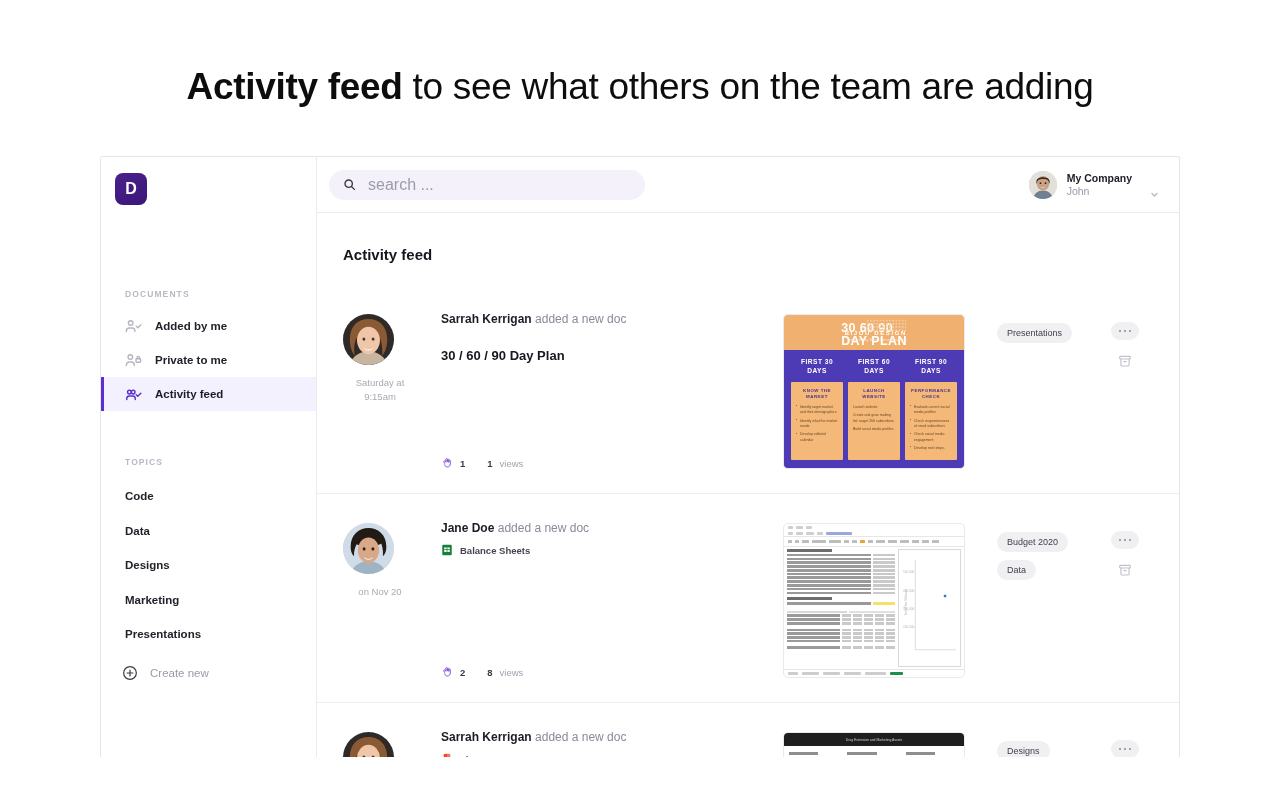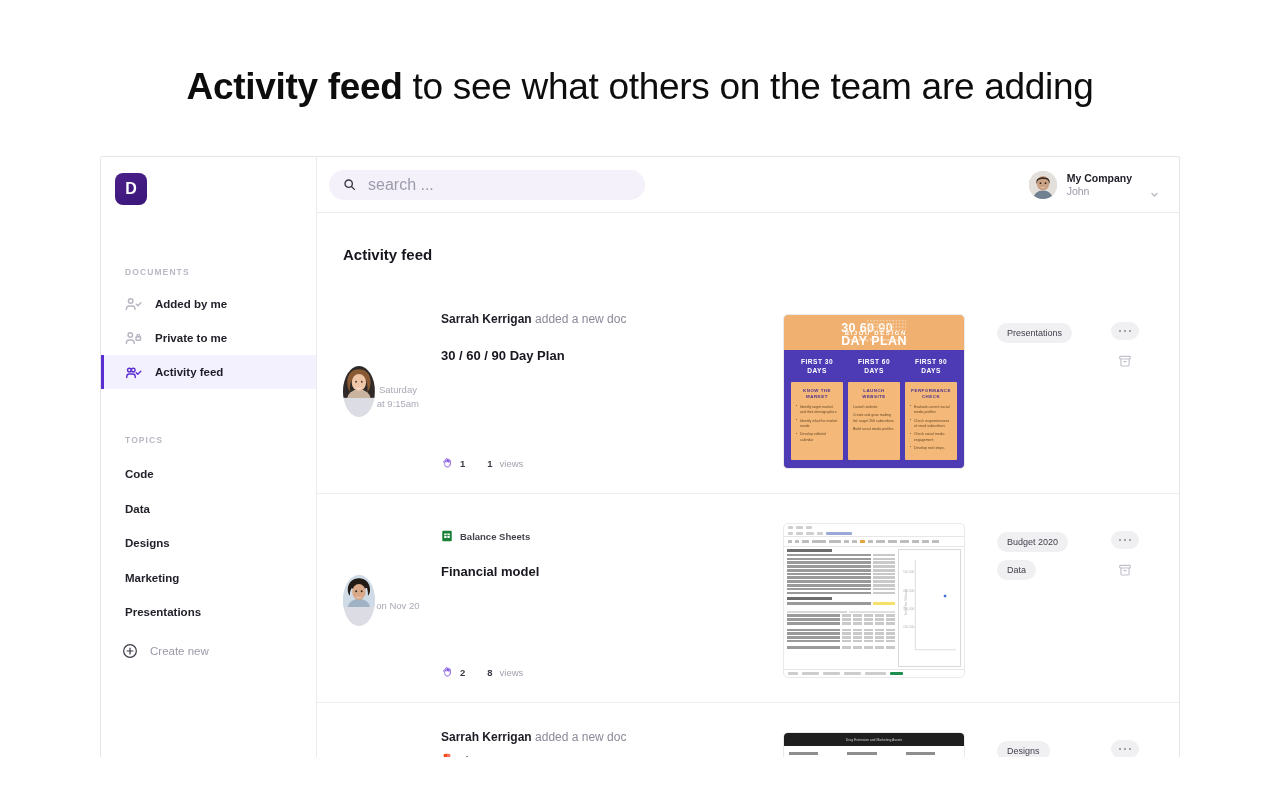--- a/index.html
+++ b/index.html
@@ -53,21 +53,21 @@
     color: #fff;
     font-size: 16px; font-weight: 700;
     display: flex; align-items: center; justify-content: center;
   }
   .section-label {
     font-size: 8.5px;
     letter-spacing: 1.1px;
     font-weight: 700;
     color: #b9b9c4;
     padding-left: 24px;
-    margin-top: 62px;
+    margin-top: 84px;
     margin-bottom: 10px;
     text-transform: uppercase;
   }
   .section-label.topics { margin-top: 46px; margin-bottom: 12px; }
   .nav-item {
     height: 34px;
     display: flex;
     align-items: center;
     padding-left: 24px;
     gap: 13px;
@@ -160,21 +160,21 @@
   .feed-item {
     display: flex;
     padding: 27px 26px 24px 26px;
     border-top: 1px solid #eeeef2;
     min-height: 204px;
   }
   .feed-item:first-child { border-top: none; }
 
   .col-avatar {
     width: 78px; flex: 0 0 78px;
-    display: flex; flex-direction: row; align-items: center;
+    display: flex; flex-direction: column; align-items: flex-start;
     padding-top: 2px;
   }
   .avatar-52 {
     width: 51px; height: 51px; border-radius: 50%;
     overflow: hidden; background: #dcdce4;
   }
   .time-text {
     margin-top: 11px;
     font-size: 9.5px; color: #a9a9b6;
     text-align: center; line-height: 1.45;
@@ -514,30 +514,33 @@
                 <ellipse cx="30" cy="32" rx="12.5" ry="15" fill="#d9a888"></ellipse>
                 <ellipse cx="24.8" cy="30.5" rx="1.7" ry="1.9" fill="#2b1d14"></ellipse>
                 <ellipse cx="35.2" cy="30.5" rx="1.7" ry="1.9" fill="#2b1d14"></ellipse>
                 <path d="M24.5 40c3.4 3 7.6 3 11 0-1.5 4.2-9.5 4.2-11 0z" fill="#fff"></path>
               </svg>
             </div>
             <div class="time-text">on Nov 20</div>
           </div>
 
           <div class="col-body">
+            <div class="actor-line">
+              <span class="actor">Jane Doe</span>
+              <span>added a new doc</span>
+            </div>
             <div class="source-line">
               <svg class="src-icon" viewBox="0 0 24 24">
                 <rect x="2.5" y="1.5" width="19" height="21" rx="2" fill="#188038"></rect>
                 <rect x="6.5" y="7" width="11" height="9" fill="#fff"></rect>
                 <rect x="11.2" y="7" width="1.6" height="9" fill="#188038"></rect>
                 <rect x="6.5" y="10.3" width="11" height="1.6" fill="#188038"></rect>
               </svg>
               <span class="source-name">Balance Sheets</span>
             </div>
-            <div class="doc-title">Financial model</div>
             <div class="stats">
               <div class="stat">
                 <svg class="clap-icon" viewBox="0 0 24 24" fill="none" stroke="currentColor" stroke-width="1.9" stroke-linejoin="round">
                   <path d="M7.5 13.5 5.8 10a1.5 1.5 0 0 1 2.6-1.5l1.3 2.2"></path>
                   <path d="M9.6 10.5V4.8a1.5 1.5 0 0 1 3 0v5.2"></path>
                   <path d="M12.6 10.3V5.8a1.5 1.5 0 0 1 3 0v5"></path>
                   <path d="M15.6 10.8V7.6a1.5 1.5 0 0 1 3 0v6.2c0 3.4-2.4 6.2-5.6 6.2s-5.5-2-5.5-5.2"></path>
                 </svg>
                 <span class="stat-num">2</span>
               </div>

